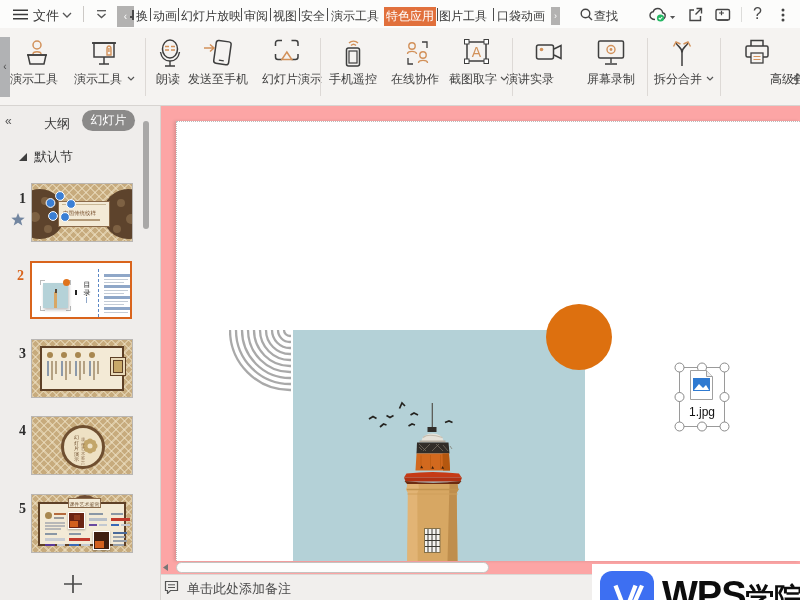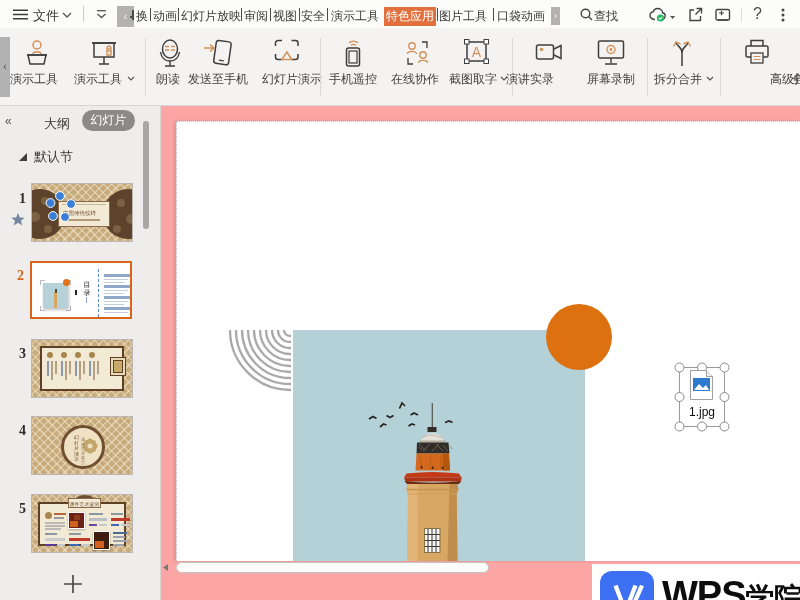--- a/index.html
+++ b/index.html
@@ -485,20 +485,27 @@
       <text x="29" y="55" font-size="12" fill="#111" text-anchor="middle" font-family="Liberation Sans">1.jpg</text>
     </svg>
 
     <div id="scrollstrip">
       <svg class="abs" style="left:2px;top:3px" width="6" height="7">
           <path d="M5 0L0 3.5L5 7z" fill="#777"></path>
         </svg>
       <div id="hthumb"></div>
     </div>
 
+    <div id="statusbar">
+      <svg class="abs" style="left:3px;top:5px" width="15" height="14">
+        <path d="M1.5 1.5h12v9h-7l-3 3v-3h-2z" fill="none" stroke="#555" stroke-width="1.2"></path>
+        <path d="M4 4.8h7M4 7.5h7" stroke="#555" stroke-width="1"></path>
+      </svg>
+      <div class="abs" style="left:26px;top:5px;font-size:13px;color:#4c4c4c">单击此处添加备注</div>
+    </div>
   </div>
 
   <div id="wm" class="abs">
     <div id="wmlogo">
       <svg width="54" height="51" viewBox="0 0 54 51">
         <g fill="none" stroke="#fff" stroke-width="4.3">
           <path d="M15.5 14.5 L25.5 40.5 L35.5 14.5"></path>
           <path d="M30.5 40.5 L42 14.5"></path>
         </g>
       </svg>

